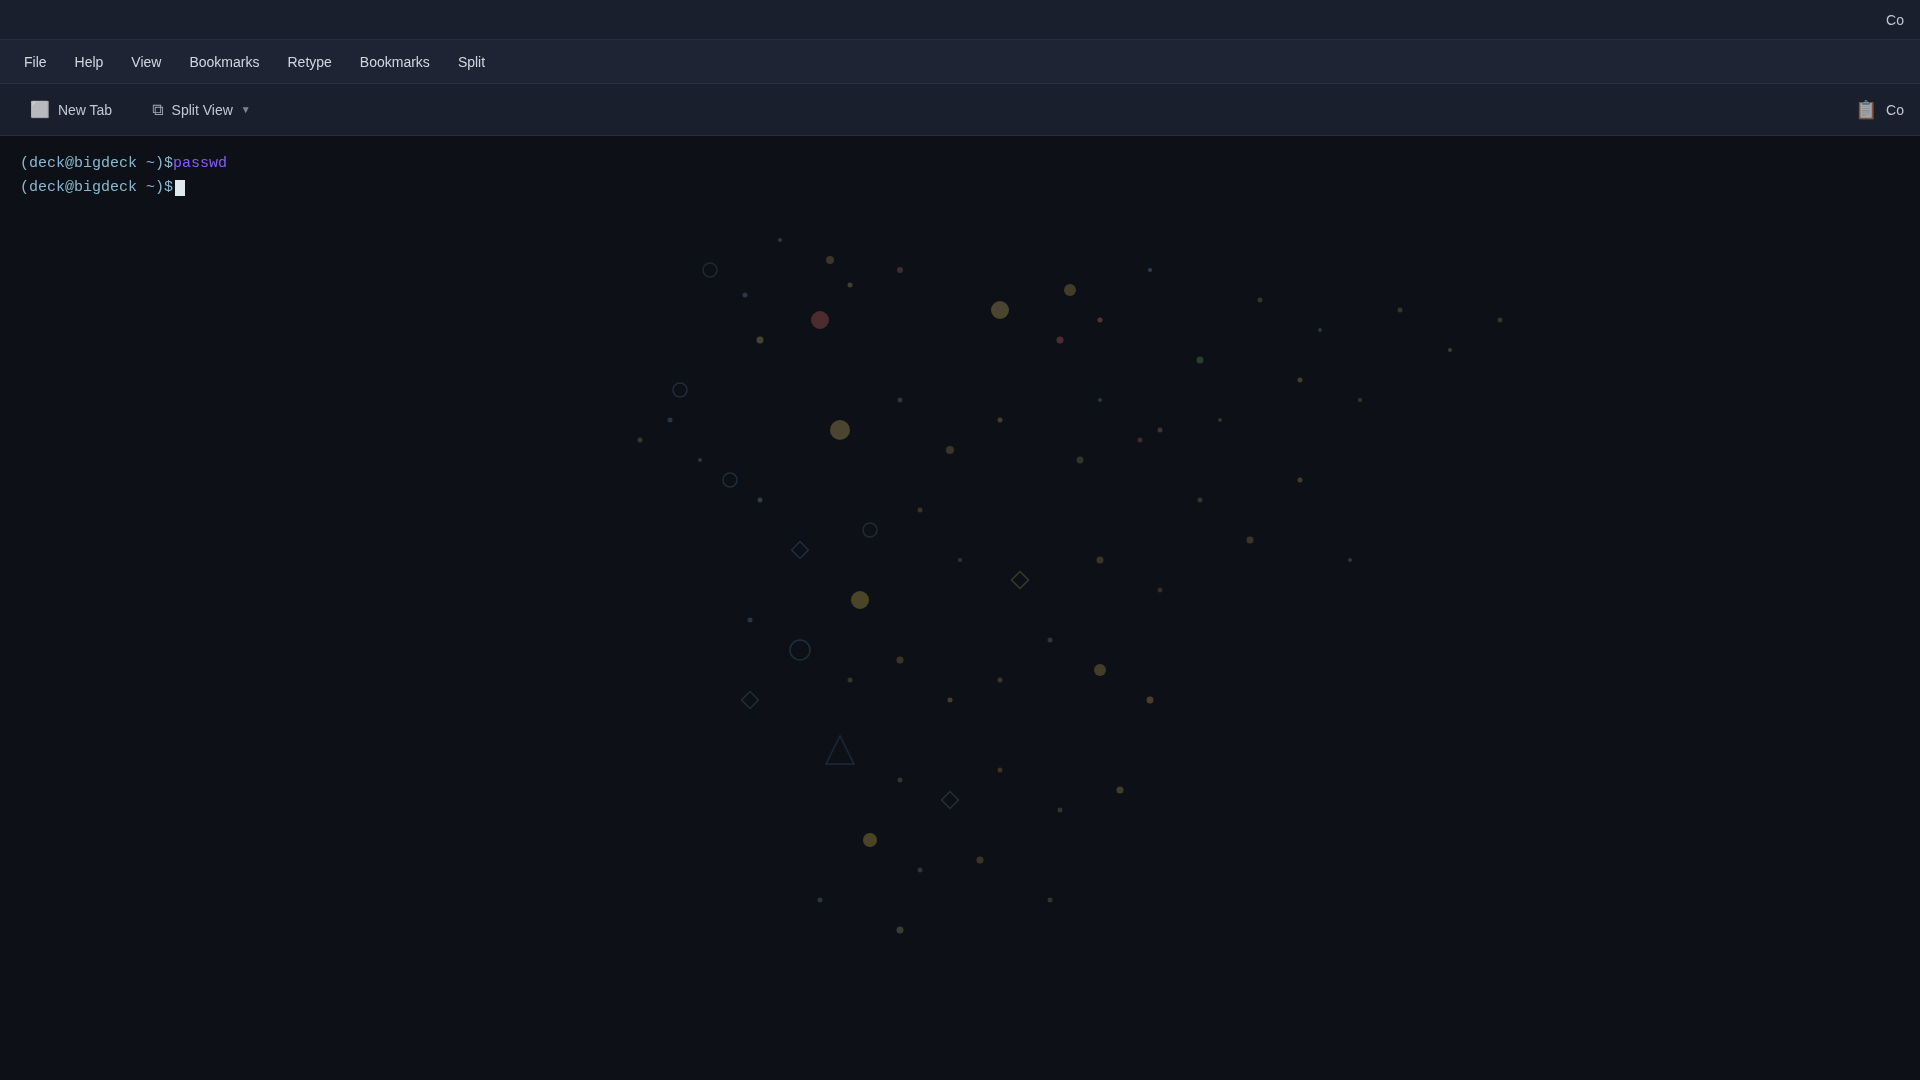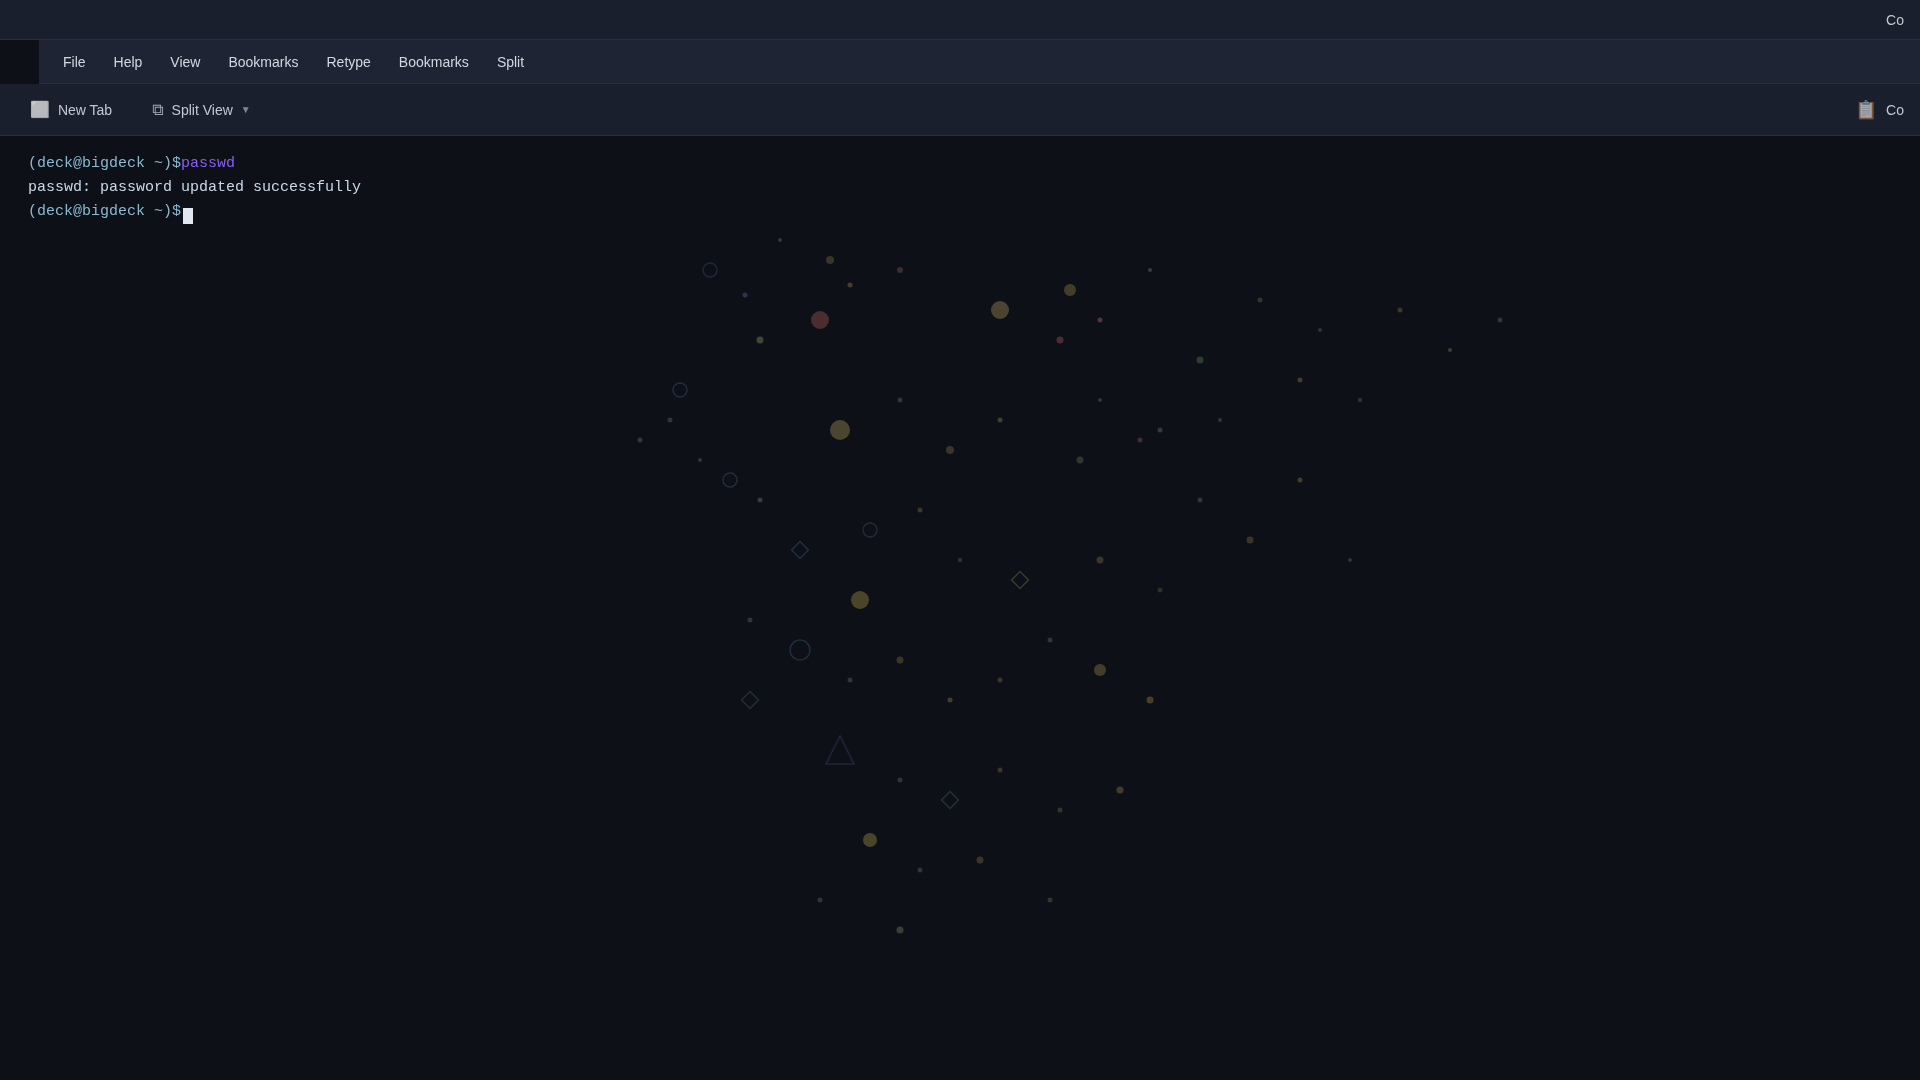--- a/index.html
+++ b/index.html
@@ -48,21 +48,20 @@
     .menu-bar {
       position: relative;
       z-index: 10;
       background: #1e2433;
       height: 44px;
       display: flex;
       align-items: center;
       padding: 0 12px;
       gap: 4px;
       border-bottom: 1px solid #2a2f3e;
-      margin-left: 39px;
     }
 
     .menu-item {
       color: #d0d8e0;
       font-family: Arial, sans-serif;
       font-size: 14px;
       padding: 6px 12px;
       cursor: pointer;
       border-radius: 4px;
     }
@@ -123,22 +122,21 @@
       z-index: 5;
       padding: 16px 20px;
       color: #e0e8f0;
       font-family: 'Courier New', Courier, monospace;
       font-size: 15px;
       line-height: 1.6;
     }
 
     .terminal-line {
       display: flex;
-      align-items: flex-end;
-      margin-left: 8px;
+      align-items: center;
     }
 
     .prompt {
       color: #8ab8d0;
     }
 
     .command {
       color: #8b5cf6;
     }
 
@@ -272,22 +270,19 @@
 
 <div class="terminal-area">
 
   <div class="terminal-line">
     <span class="prompt">(deck@bigdeck ~)$ </span>
     <span class="command">passwd</span>
   </div>
 
 
 
-  <div class="terminal-line">
-    <span class="output-line">passwd: password updated successfully</span>
-  </div>
 
   <div class="terminal-line">
     <span class="prompt">(deck@bigdeck ~)$ </span>
     <span class="cursor"></span>
   </div>
 
 </div>
 
 </body></html>

